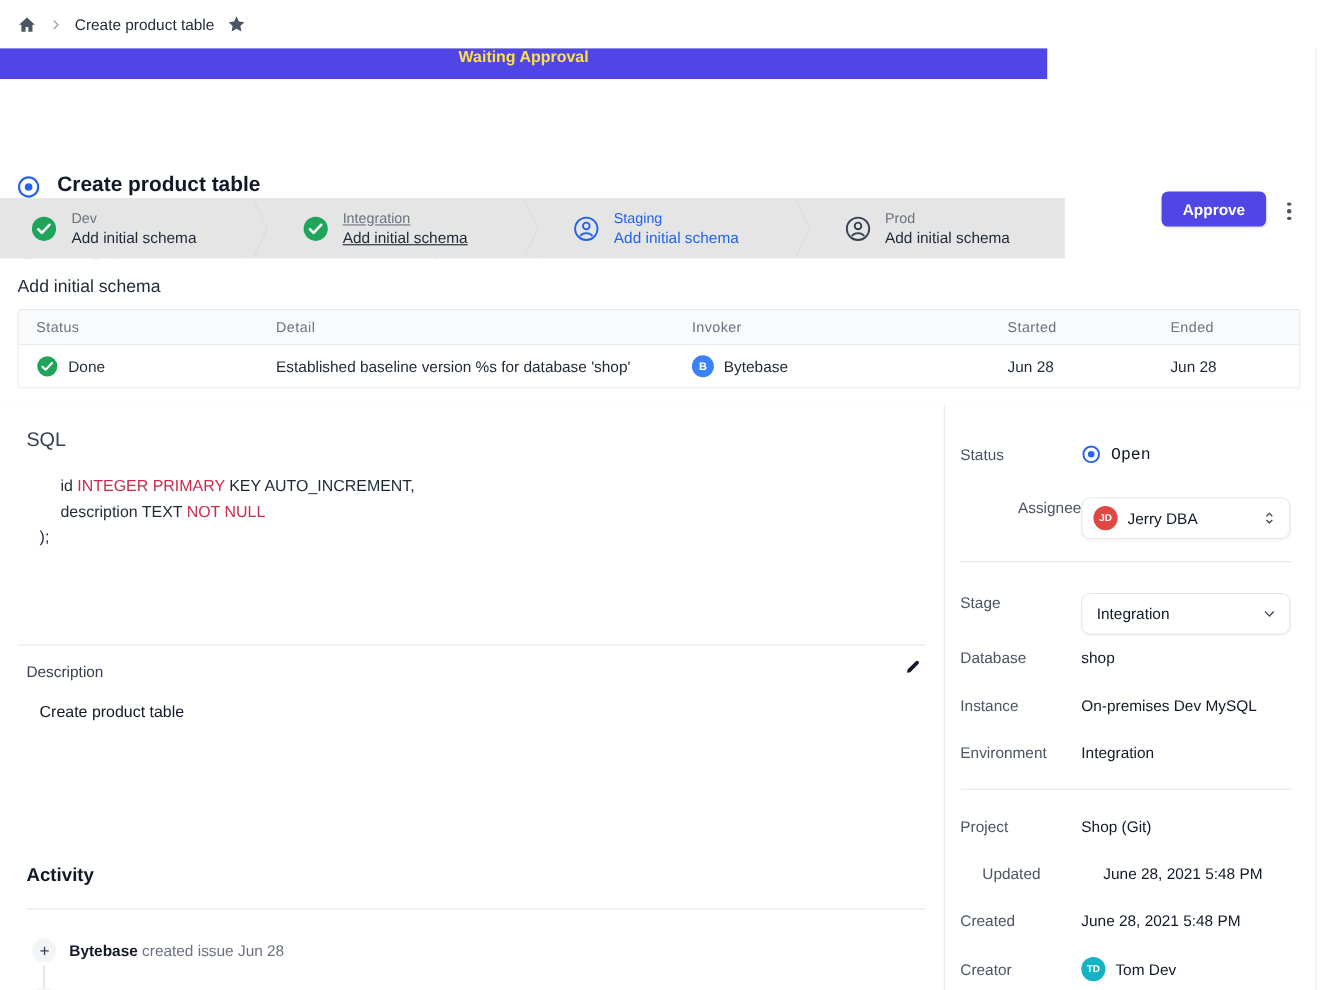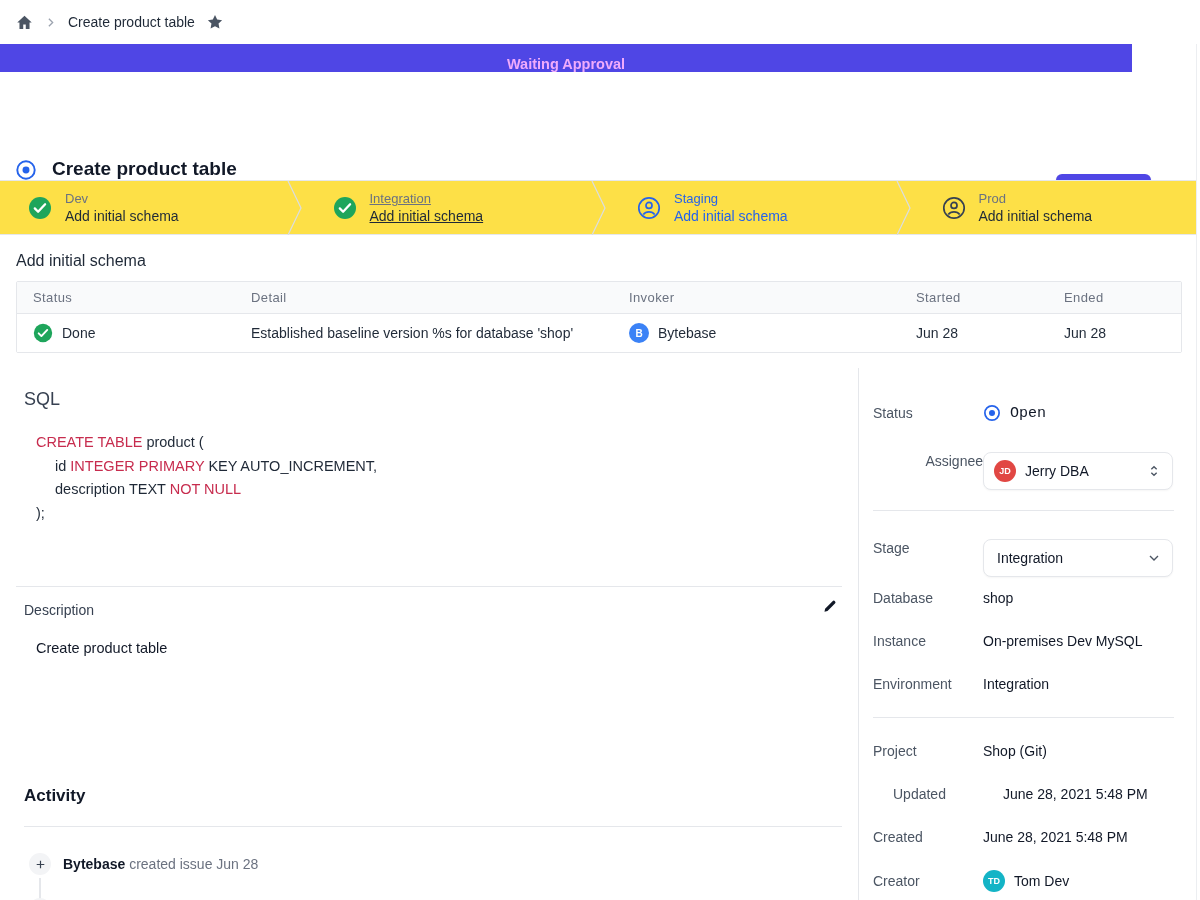--- a/index.html
+++ b/index.html
@@ -8,45 +8,45 @@
 
   
   .breadcrumb { position:absolute; left:0; top:0; width:1200px; height:44px;
     display:flex; align-items:center; padding-left:16px; gap:11px; background:#fff; }
   .breadcrumb .home { width:17px; height:17px; color:#4b5563; display:flex; }
   .breadcrumb .crumb-sep { width:13px; height:13px; color:#9ca3af; display:flex; }
   .breadcrumb .crumb-text { font-size:14px; color:#1f2937; }
   .breadcrumb .star { width:18px; height:18px; color:#4b5563; display:flex; }
 
   
-  .banner { position:absolute; left:0; top:44px; width:1132px; height:28px;
-    background:#4f46e5; color:#f0abfc; font-size:14.5px; font-weight:700;
-    display:flex; align-items:flex-end; justify-content:center; }
+  .banner { position:absolute; left:0; top:44px; width:952px; height:28px;
+    background:#4f46e5; color:#fde047; font-size:14.5px; font-weight:700;
+    display:flex; align-items:flex-start; justify-content:center; }
 
   
   .header { position:absolute; left:0; top:72px; width:1200px; height:108px; background:#fff; }
   .issue-icon { position:absolute; left:15px; top:87px; width:22px; height:22px; }
   .issue-title { position:absolute; left:52px; top:86px; font-size:19px; font-weight:700; color:#111827; }
   .issue-meta { position:absolute; left:17px; top:124px; font-size:14px; color:#6b7280; }
   .issue-meta b { color:#374151; font-weight:600; }
   .commit-line { position:absolute; left:16px; top:149px; font-size:14px; color:#6b7280;
     display:flex; align-items:center; gap:5px; }
   .commit-line .gitlab { width:16px; height:16px; display:flex; margin-right:2px; }
   .commit-line a { color:#2563eb; text-decoration:none; cursor:pointer; }
   .commit-line .msg { color:#374151; font-weight:500; }
   .approve-btn { position:absolute; right:49px; top:102px; height:32px; padding:0 19px;
     background:#4f46e5; color:#fff; font-size:14px; font-weight:600; border:none; border-radius:6px;
     display:flex; align-items:center; cursor:pointer; box-shadow:0 1px 2px rgba(0,0,0,.12); }
   .kebab { position:absolute; right:22px; top:107px; width:12px; height:26px; display:flex;
     flex-direction:column; align-items:center; justify-content:center; gap:3px; cursor:pointer; }
   .kebab i { width:3.5px; height:3.5px; border-radius:50%; background:#4b5563; }
 
   
-  .pipeline { position:absolute; left:0; top:180px; width:1200px; height:55px;
-    border-top:1px solid #e5e7eb; border-bottom:1px solid #e5e7eb; display:flex; background:#fde047; }
+  .pipeline { position:absolute; left:0; top:180px; width:968px; height:55px;
+    border-top:1px solid #e5e7eb; border-bottom:1px solid #e5e7eb; display:flex; background:#e5e5e5; }
   .stage { width:296px; display:flex; align-items:center; gap:13px; padding-left:28px; cursor:pointer; }
   .stage .s-icon { width:24px; height:24px; flex:none; display:flex; }
   .stage .s-env { font-size:13px; color:#6b7280; line-height:17px; }
   .stage .s-task { font-size:14px; color:#1f2937; line-height:18px; }
   .stage.underlined .s-env, .stage.underlined .s-task { text-decoration:underline; }
   .stage.current .s-env, .stage.current .s-task { color:#2563eb; font-weight:400; }
   .stage-sep { width:18px; height:54px; flex:none; }
 
   
   .task-panel { position:absolute; left:0; top:235px; width:1200px; height:133px; background:#fff; }
@@ -261,21 +261,20 @@
       <span class="t-cell">Jun 28</span>
     </div>
   </div>
 </div>
 
 <div class="hr-full"></div>
 
 <div class="main">
   <div class="sql-label">SQL</div>
   <div class="sql-code">
-    <div class="ln"><span class="kw">CREATE TABLE</span><span> product (</span></div>
     <div class="ln ind"><span>id </span><span class="kw">INTEGER PRIMARY</span><span> KEY AUTO_INCREMENT,</span></div>
     <div class="ln ind"><span>description TEXT </span><span class="kw">NOT NULL</span></div>
     <div class="ln"><span>);</span></div>
   </div>
 
   <div class="divider main-div1"></div>
 
   <div class="desc-label">Description</div>
   <span class="desc-edit">
     <svg viewBox="0 0 20 20" width="17" height="17" fill="#111827">

